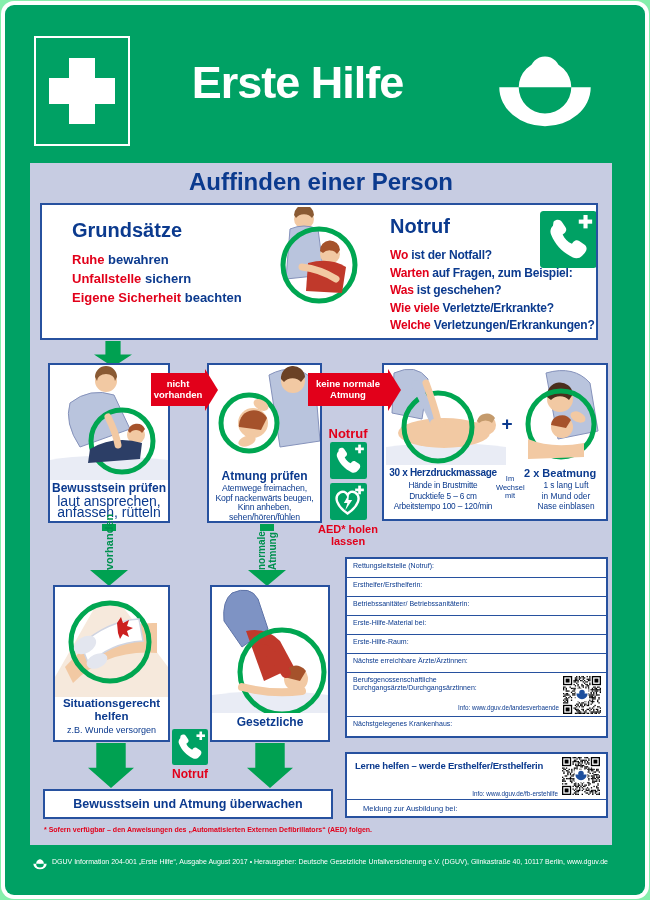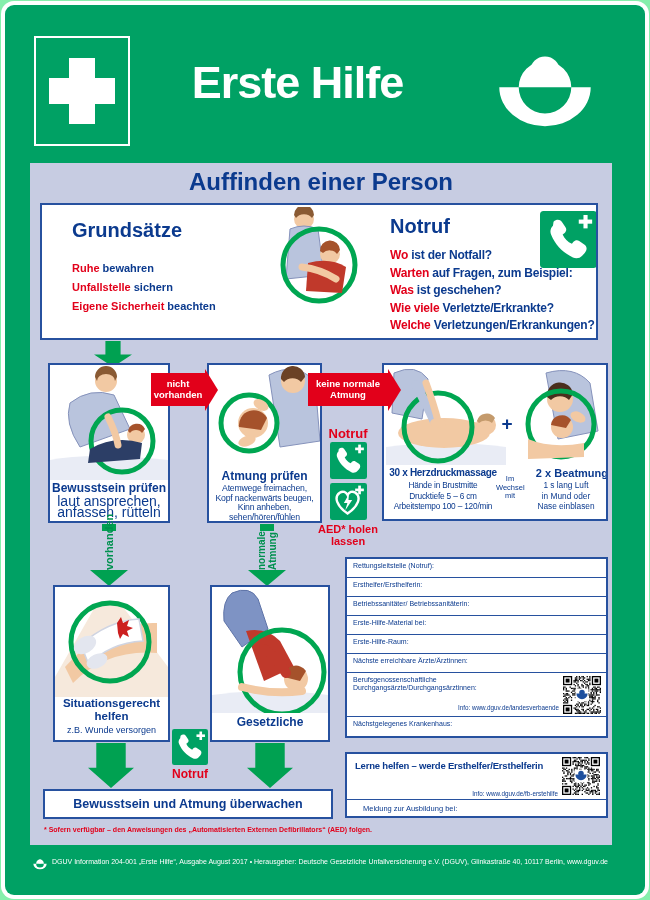--- a/index.html
+++ b/index.html
@@ -22,21 +22,21 @@
   .main-title{left:0;right:55px;top:52px;text-align:center;color:#fff;font-size:45px;font-weight:bold;letter-spacing:-1px;}
   .logo-big{left:492px;top:48px;width:96px;height:80px;}
 
   
   .panel{left:25px;top:158px;width:582px;height:682px;background:var(--lav);}
   .section-title{left:0;top:5px;width:100%;text-align:center;font-size:24px;font-weight:bold;color:var(--blue);}
 
   
   .topbox{left:10px;top:40px;width:558px;height:137px;background:#fff;border:2px solid var(--bord);}
   .g-title{left:30px;top:14px;font-size:20px;font-weight:bold;color:var(--blue);}
-  .g-items{left:30px;top:54px;font-size:11px;font-weight:bold;line-height:19px;}
+  .g-items{left:30px;top:45px;font-size:13px;font-weight:bold;line-height:19px;}
   .top-illu{left:200px;top:2px;width:155px;height:100px;}
   .top-caption{left:190px;top:104px;width:175px;text-align:center;font-size:8.5px;font-weight:bold;color:var(--blue);line-height:10px;}
   .n-title{left:348px;top:10px;font-size:20px;font-weight:bold;color:var(--blue);}
   .n-items{left:348px;top:42px;width:215px;font-size:12px;font-weight:bold;line-height:17.5px;letter-spacing:-0.2px;}
   .icon{display:block;}
   .phone-big{left:498px;top:6px;width:57px;height:57px;}
 
   
   .darrow{background:var(--green2);clip-path:polygon(30% 0,70% 0,70% 52%,100% 52%,50% 100%,0 52%,30% 52%);}
   .darrow-a{left:64px;top:178px;width:38px;height:26px;}
@@ -53,21 +53,21 @@
   .box5{left:180px;top:422px;width:120px;height:157px;}
   .fbox .title{position:absolute;left:0;width:100%;text-align:center;font-weight:bold;color:var(--blue);}
   .fbox .sub{position:absolute;left:0;width:100%;text-align:center;color:var(--blue);}
   .box1 .title{top:116px;font-size:12px;}
   .box1 .sub{top:131px;font-size:14px;line-height:11px;text-align:center;}
   .box2 .title{top:104px;font-size:12px;}
   .box2 .sub{top:119px;font-size:8.7px;line-height:9.6px;letter-spacing:-0.2px;}
   .cpr-title{left:2px;top:102px;width:114px;text-align:center;font-size:10px;font-weight:bold;color:var(--blue);letter-spacing:-0.3px;}
   .cpr-sub{left:2px;top:115px;width:114px;text-align:center;font-size:8.3px;color:var(--blue);line-height:10.5px;letter-spacing:-0.2px;}
   .alt-col{left:112px;top:110px;width:28px;text-align:center;font-size:7.5px;color:var(--blue);line-height:8.5px;}
-  .br-title{left:140px;top:102px;width:84px;text-align:right;font-size:11px;font-weight:bold;color:var(--blue);}
+  .br-title{left:140px;top:102px;width:84px;text-align:left;font-size:11px;font-weight:bold;color:var(--blue);}
   .br-sub{left:140px;top:115px;width:84px;text-align:center;font-size:8.3px;color:var(--blue);line-height:10.5px;}
   .plus-sign{left:112px;top:48px;width:22px;text-align:center;font-size:19px;font-weight:bold;color:var(--blue);}
 
   
   .rarrow{background:var(--red);color:#fff;font-weight:bold;font-size:9.5px;line-height:10.5px;
           display:flex;align-items:center;justify-content:center;text-align:center;z-index:6;}
   .rarrow::after{content:"";position:absolute;left:100%;top:50%;transform:translateY(-50%);
           border-top:21px solid transparent;border-bottom:21px solid transparent;border-left:13px solid var(--red);}
   .rarrow1{left:121px;top:210px;width:54px;height:33px;}
   .rarrow2{left:278px;top:210px;width:80px;height:33px;}

